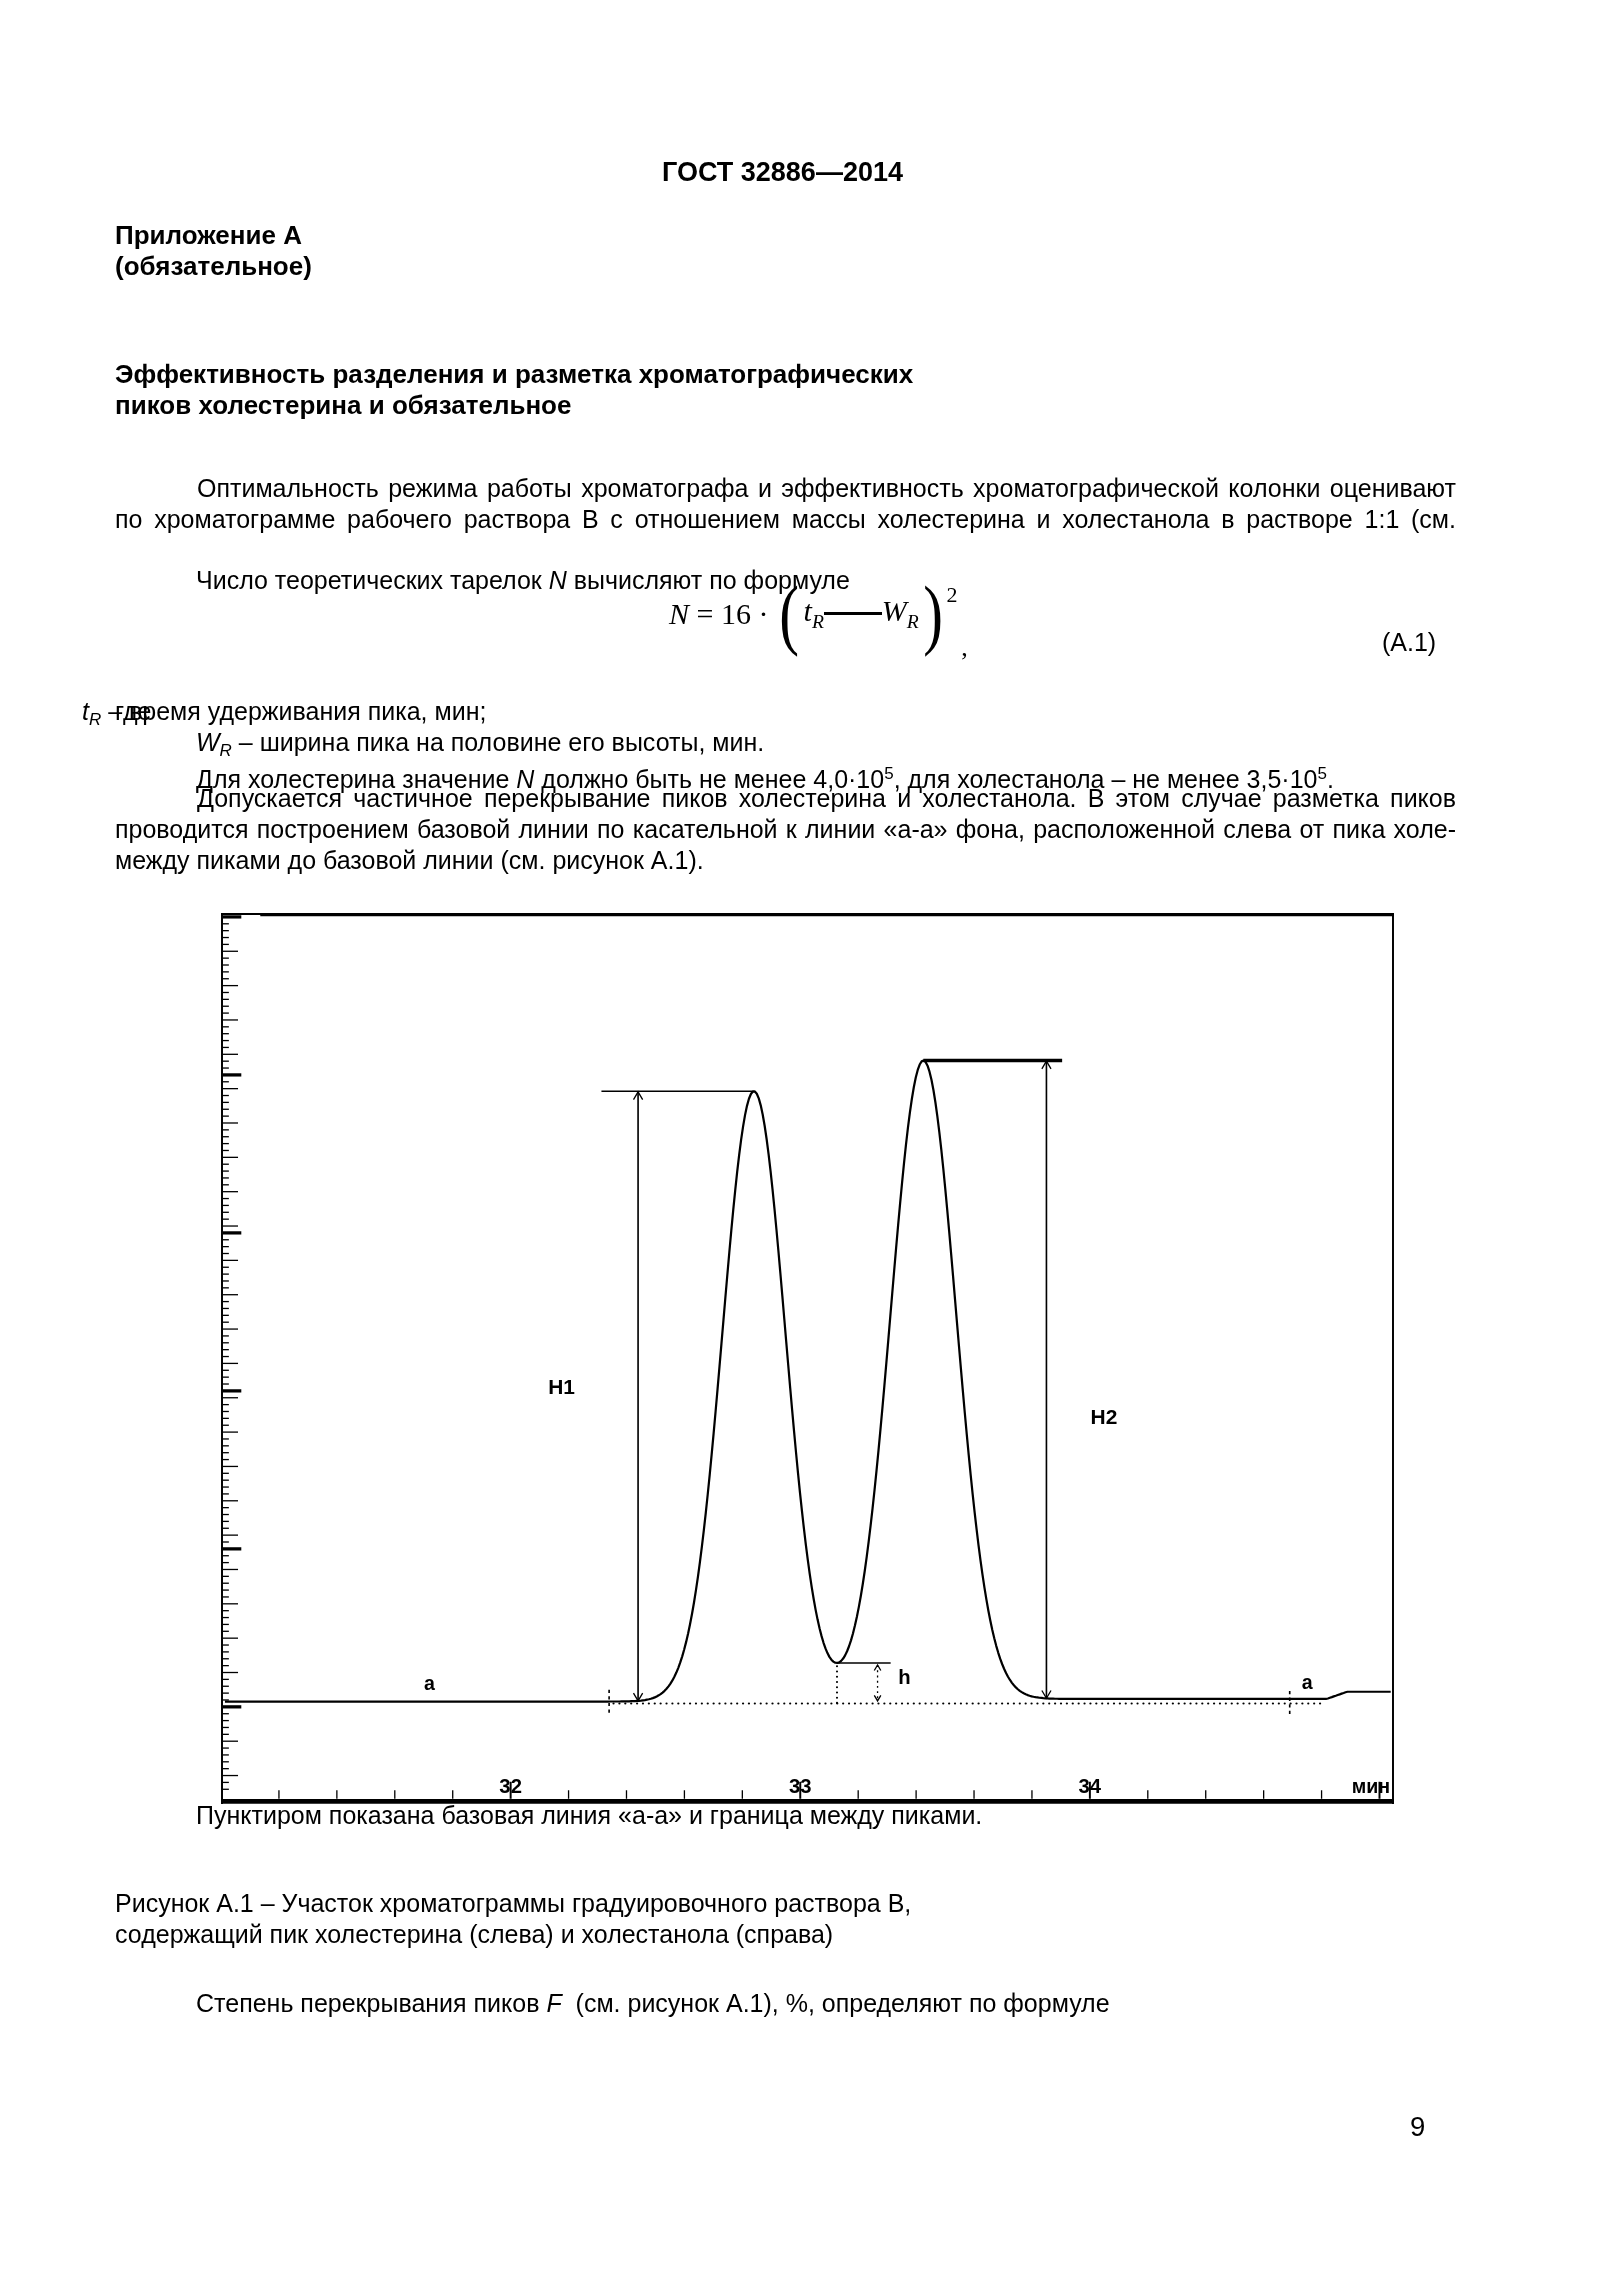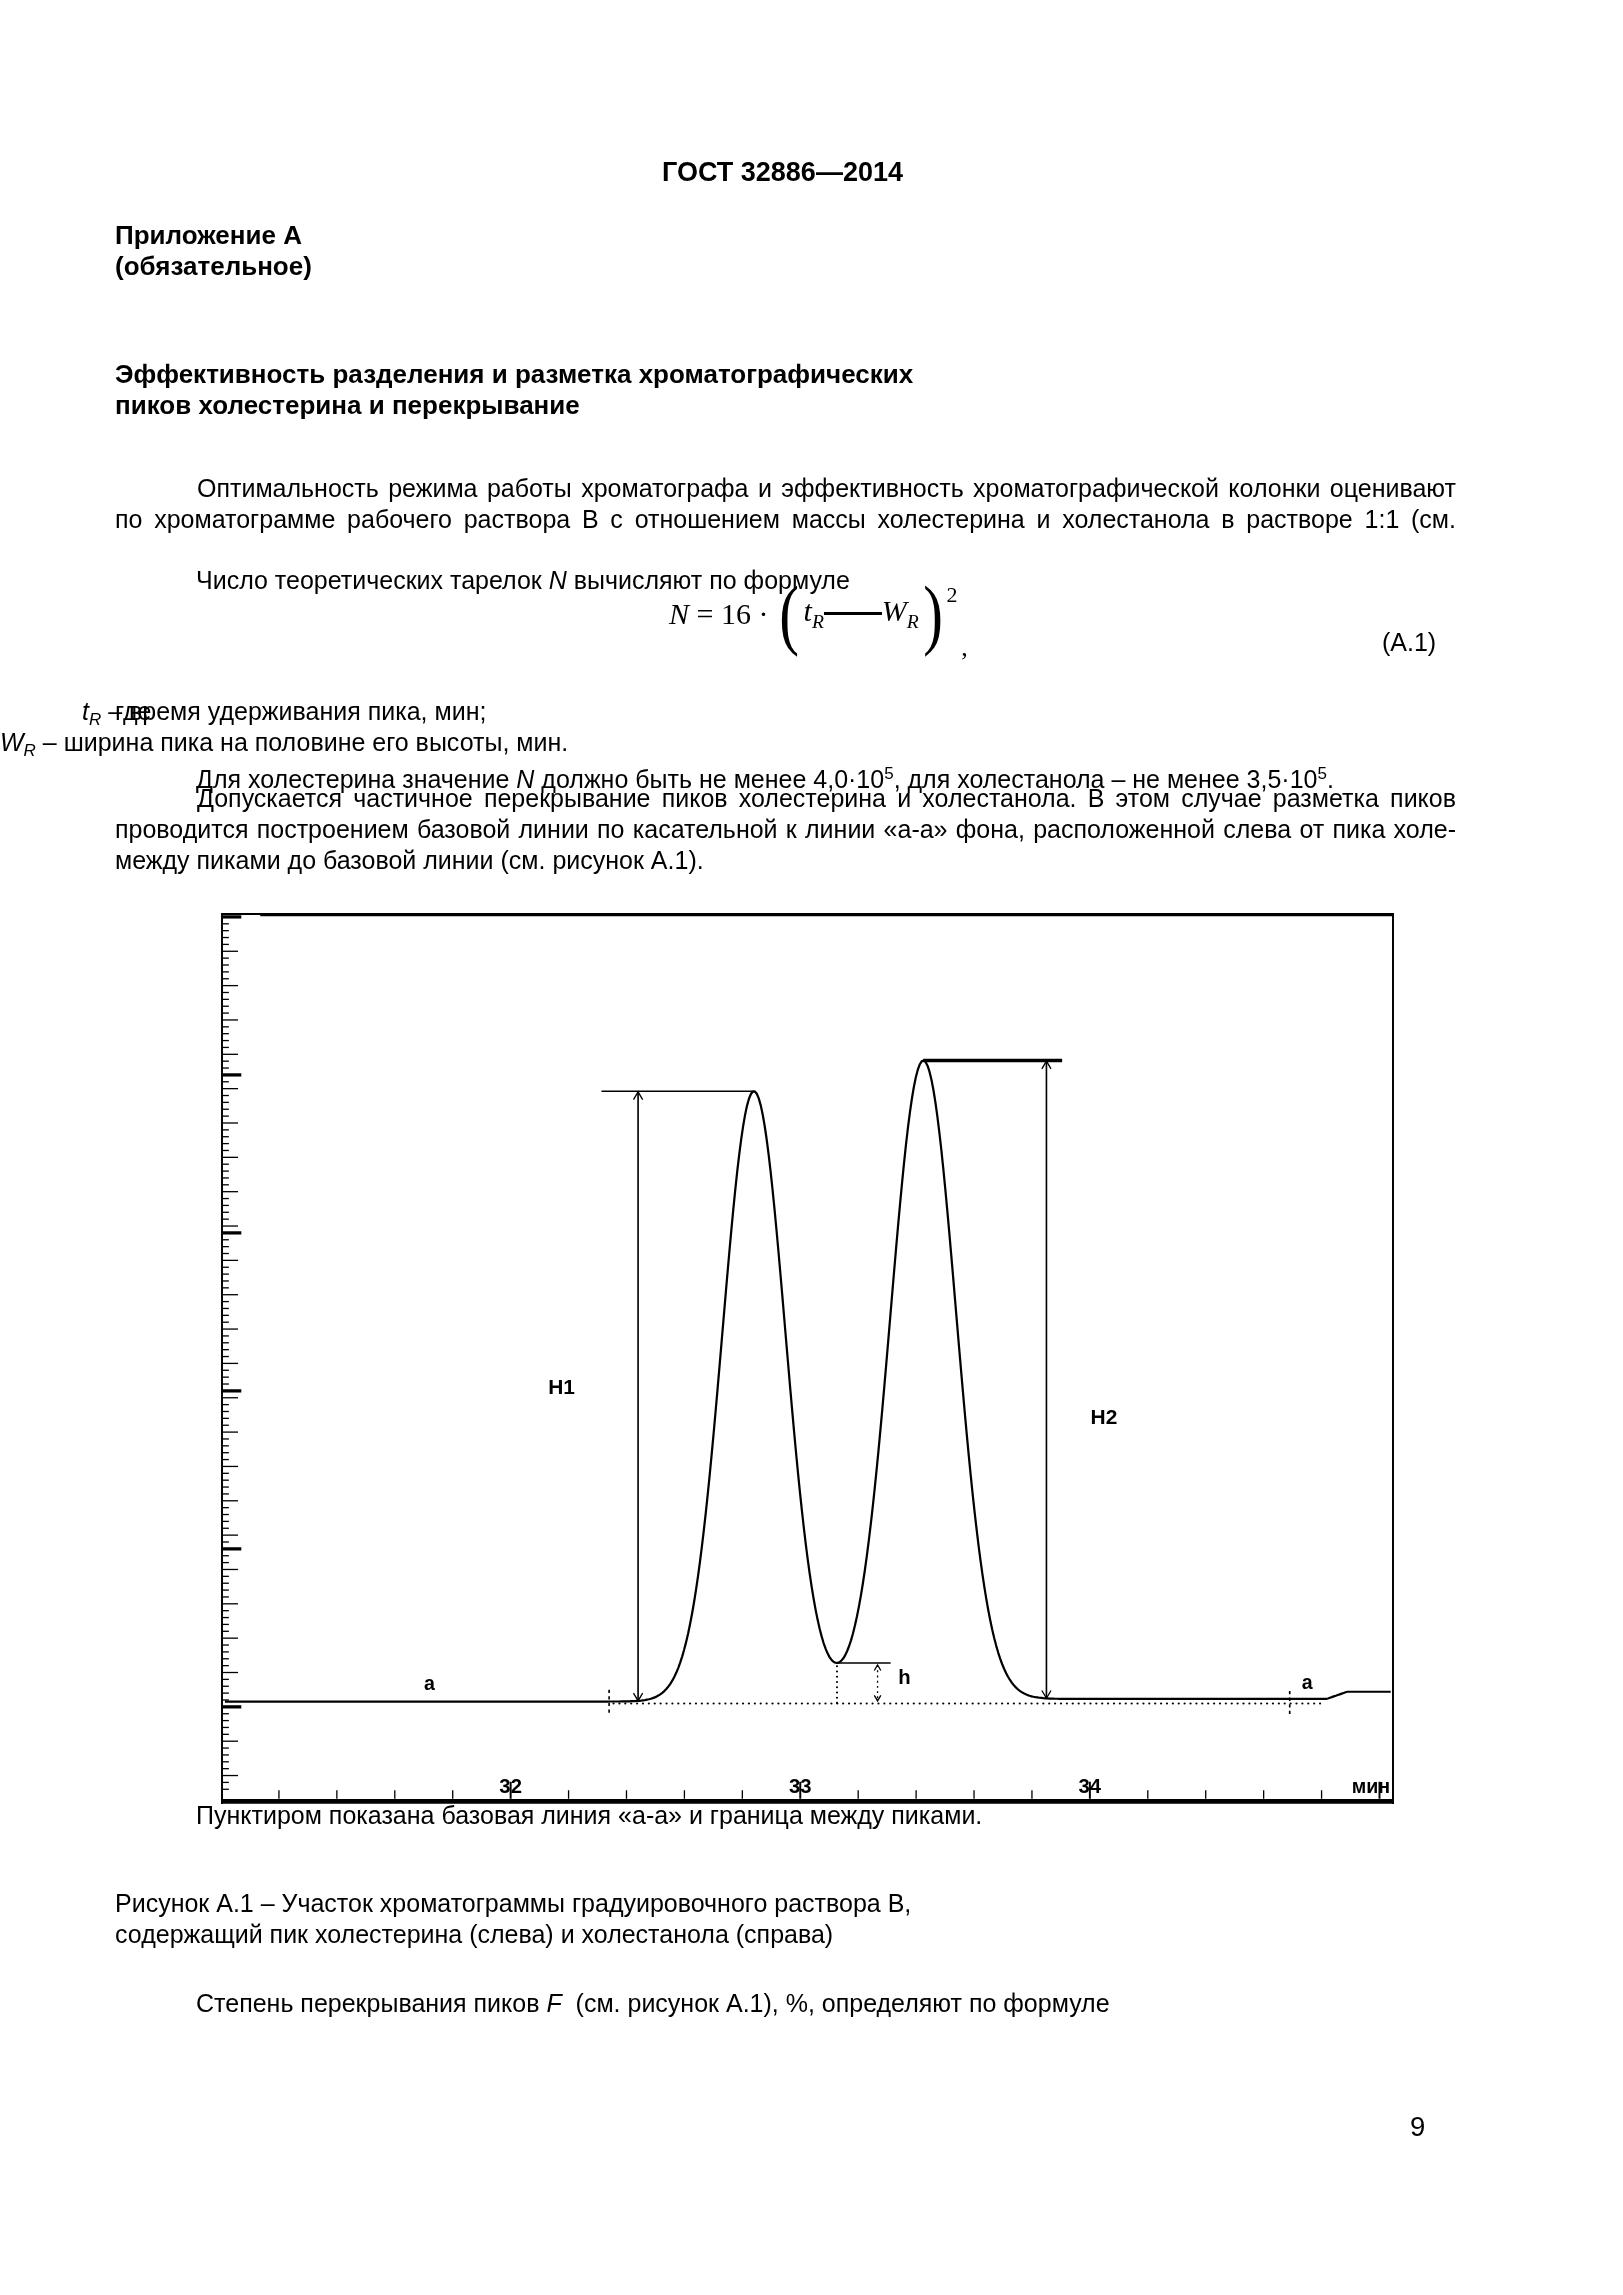--- a/index.html
+++ b/index.html
@@ -34,21 +34,21 @@
 </style>
 </head>
 <body>
 
 <div class="abs b" style="top:157px;left:115px;width:1335px;text-align:center;font-size:27px">ГОСТ 32886—2014</div>
 
 <div class="abs b fs40 center textblock" style="top:220px">Приложение А</div>
 <div class="abs b fs40 center textblock" style="top:251px">(обязательное)</div>
 
 <div class="abs b fs40 center textblock" style="top:359px">Эффективность разделения и разметка хроматографических</div>
-<div class="abs b fs40 center textblock" style="top:390px">пиков холестерина и перекрывание</div>
+<div class="abs b fs40 center textblock" style="top:390px">пиков холестерина и обязательное</div>
 
 <div class="abs fs38 textblock" style="top:473px">
   <div class="jline indent">Оптимальность режима работы хроматографа и эффективность хроматографической колонки оценивают</div>
   <div class="jline">по хроматограмме рабочего раствора В с отношением массы холестерина и холестанола в растворе 1:1 (см.</div>
 </div>
 
 <div class="abs fs38" style="top:565px;left:196px">
   <span>Число теоретических тарелок </span><span class="iv">N</span><span> вычисляют по формуле</span>
 </div>
 
@@ -65,21 +65,21 @@
   <span class="pow">2</span>
   <span class="fcomma">,</span>
 </div>
 <div class="abs fs38" style="top:627px;left:1382px">(А.1)</div>
 
 <div class="abs fs38" style="top:696px;left:0;width:1433px">
   <span class="whereword">где</span>
   <div class="line whereline" style="margin-left:82px">
     <span class="iv">t</span><sub class="r">R</sub><span> – время удерживания пика, мин;</span>
   </div>
-  <div class="line" style="">
+  <div class="line" style="margin-left:196px">
     <span class="iv">W</span><sub class="r">R</sub><span> – ширина пика на половине его высоты, мин.</span>
   </div>
   <div class="line" style="margin-left:196px">
     <span>Для холестерина значение </span><span class="iv">N</span><span> должно быть не менее 4,0·10</span><sup class="p">5</sup><span>, для холестанола – не менее 3,5·10</span><sup class="p">5</sup><span>.</span>
   </div>
 </div>
 
 <div class="abs fs38 textblock" style="top:783px">
   <div class="jline indent">Допускается частичное перекрывание пиков холестерина и холестанола. В этом случае разметка пиков</div>
   <div class="jline">проводится построением базовой линии по касательной к линии «а-а» фона, расположенной слева от пика холе-</div>

